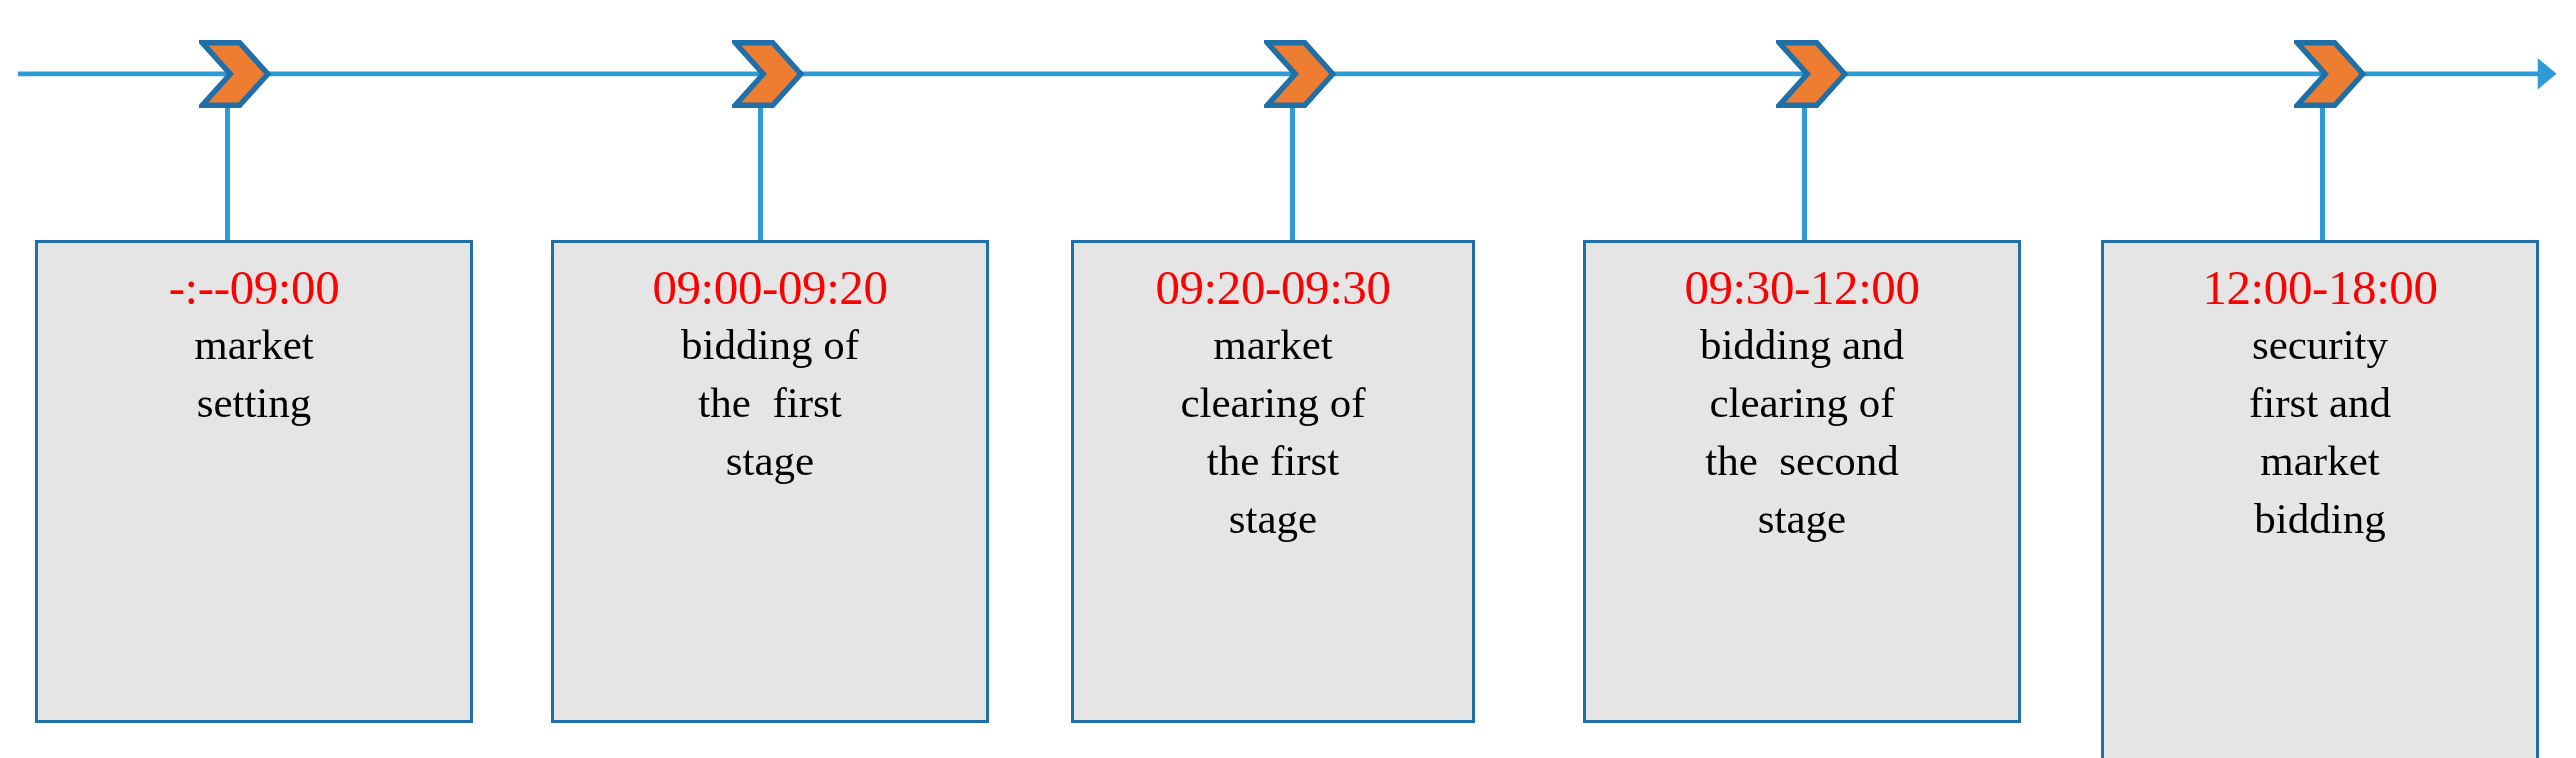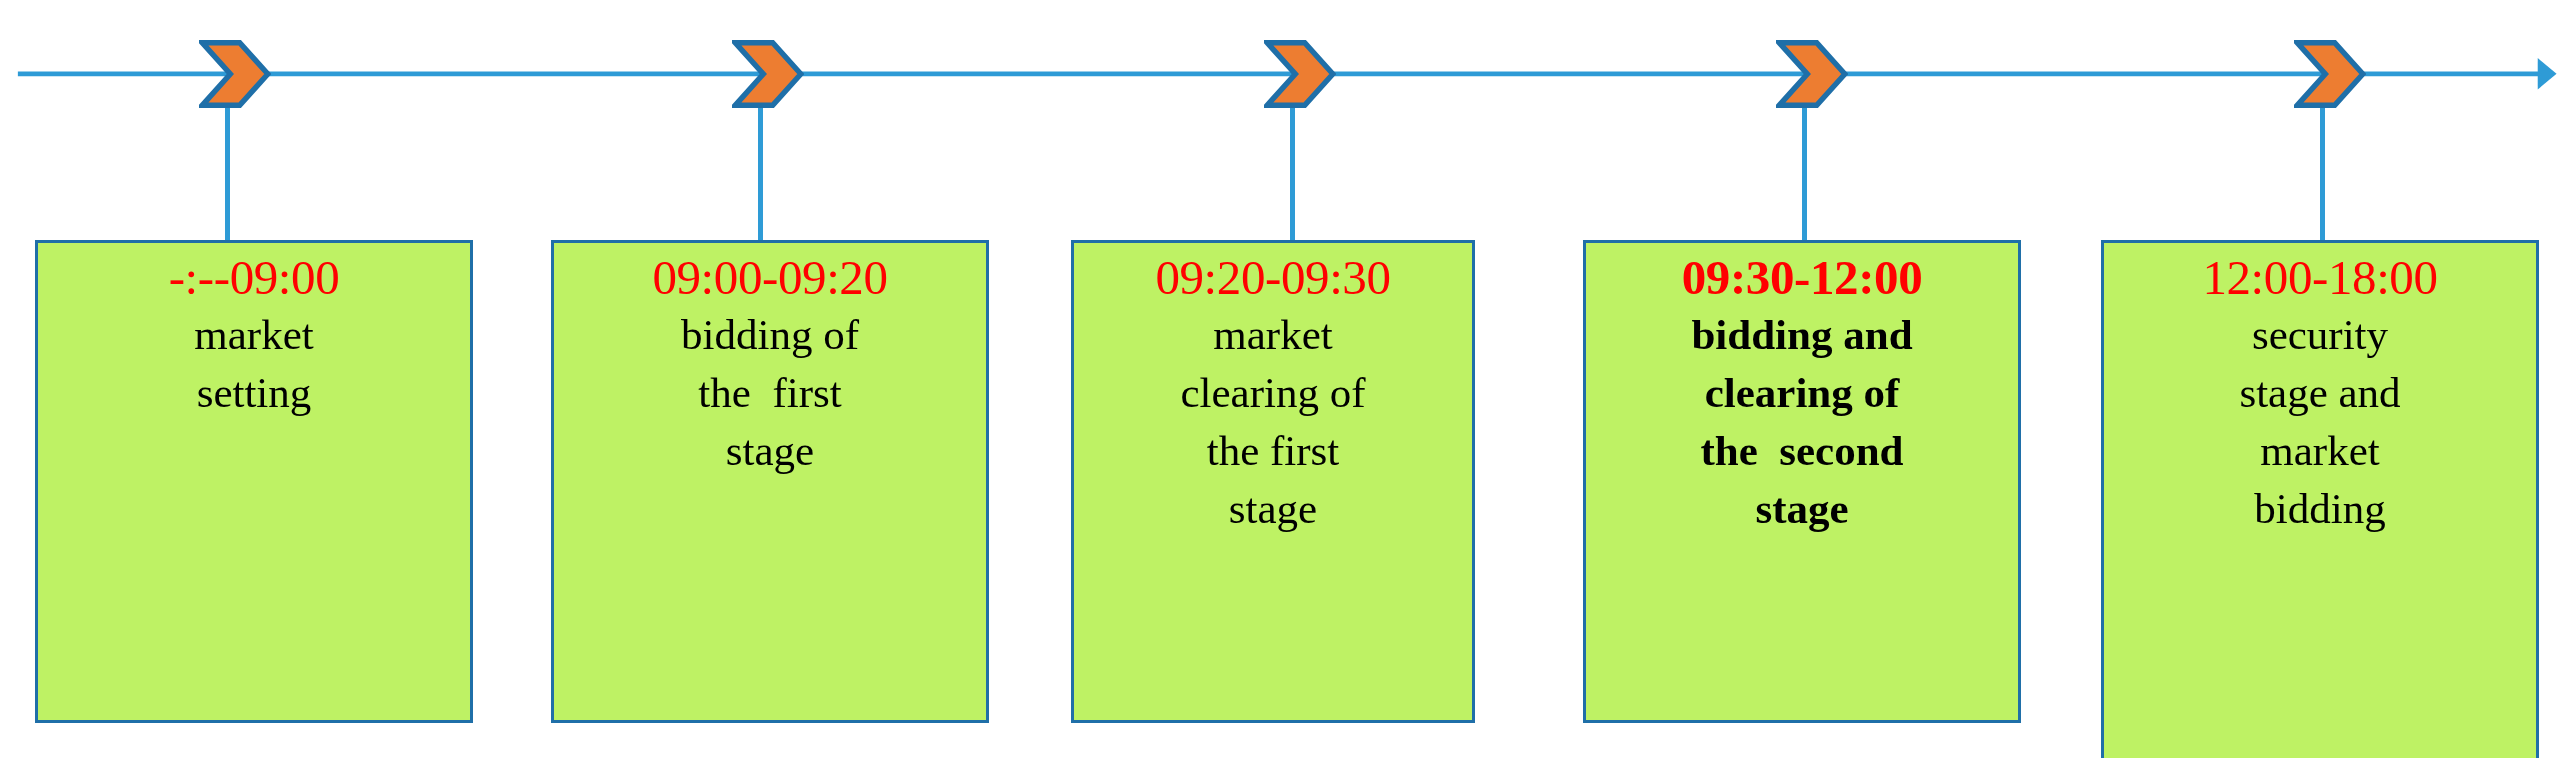--- a/index.html
+++ b/index.html
@@ -43,23 +43,23 @@
     position: absolute;
     width: 72px;
     height: 72px;
   }
 
   
   .event-box {
     position: absolute;
     box-sizing: border-box;
     border: 3.9px solid #1F6FA8;
-    background: #bef264;
+    background: #e5e5e5;
     text-align: center;
-    padding-top: 6px;
+    padding-top: 16px;
   }
   .event-time {
     color: #FF0000;
     font-size: 49px;
     line-height: 57px;
     white-space: pre;
     letter-spacing: -0.4px;
   }
   .event-desc-line {
     color: #000000;
@@ -114,30 +114,30 @@
   </div>
 
   <div class="event-box" style="left:1071px; top:240px; width:404px; height:483px;">
     <div class="event-time">09:20-09:30</div>
     <div class="event-desc-line">market</div>
     <div class="event-desc-line">clearing of</div>
     <div class="event-desc-line">the first</div>
     <div class="event-desc-line">stage</div>
   </div>
 
-  <div class="event-box" style="left:1583px; top:240px; width:438px; height:483px;font-weight:bold;">
+  <div class="event-box" style="left:1583px; top:240px; width:438px; height:483px;">
     <div class="event-time">09:30-12:00</div>
     <div class="event-desc-line">bidding and</div>
     <div class="event-desc-line">clearing of</div>
     <div class="event-desc-line">the  second</div>
     <div class="event-desc-line">stage</div>
   </div>
 
   <div class="event-box" style="left:2101px; top:240px; width:438px; height:573px;">
     <div class="event-time">12:00-18:00</div>
     <div class="event-desc-line">security</div>
-    <div class="event-desc-line">stage and</div>
+    <div class="event-desc-line">first and</div>
     <div class="event-desc-line">market</div>
     <div class="event-desc-line">bidding</div>
   </div>
 
 </div>
 
 
 </body></html>

